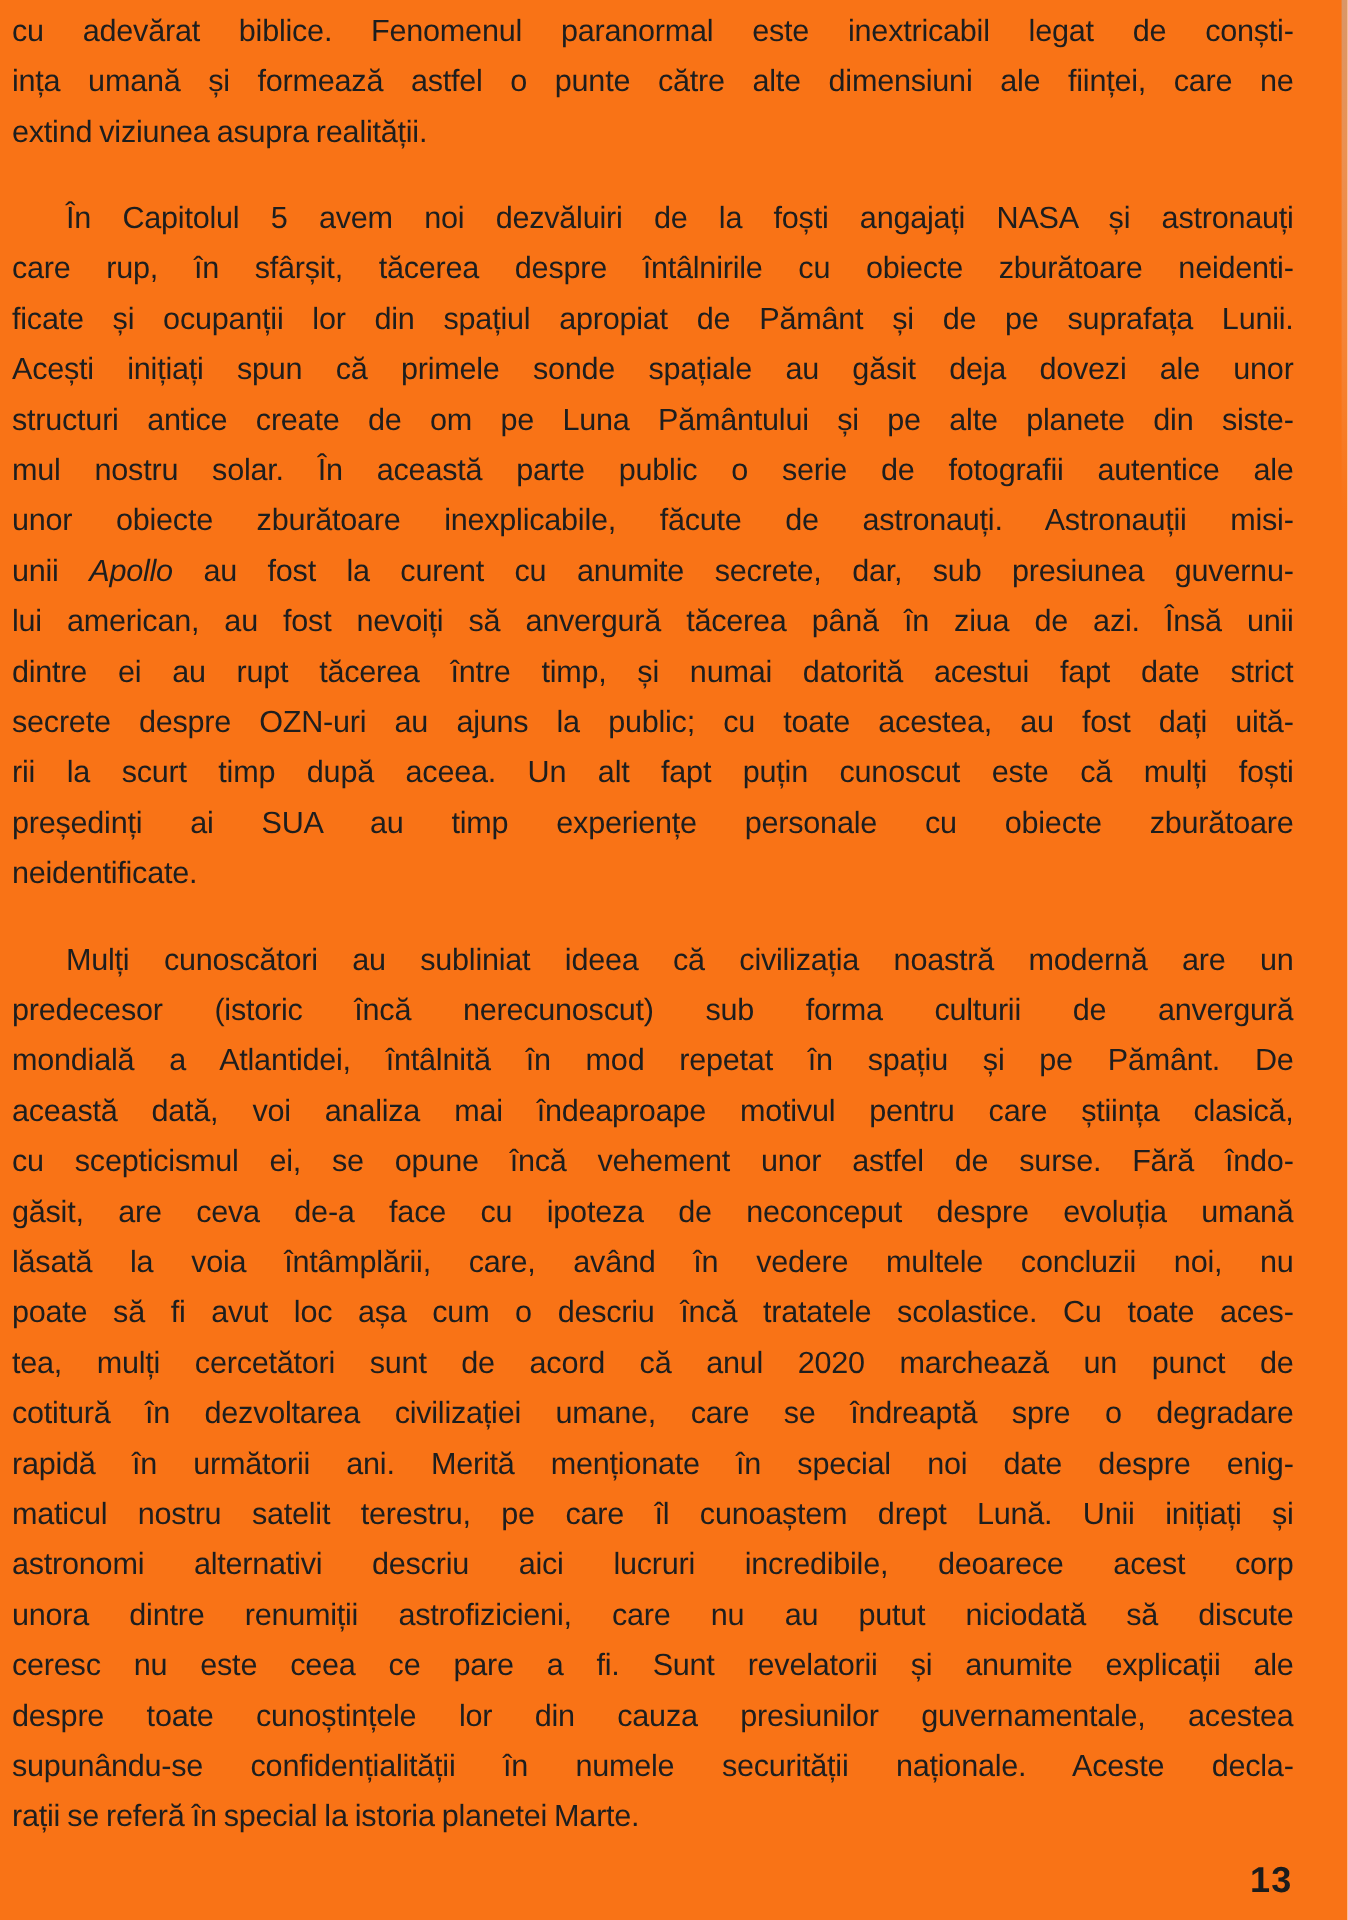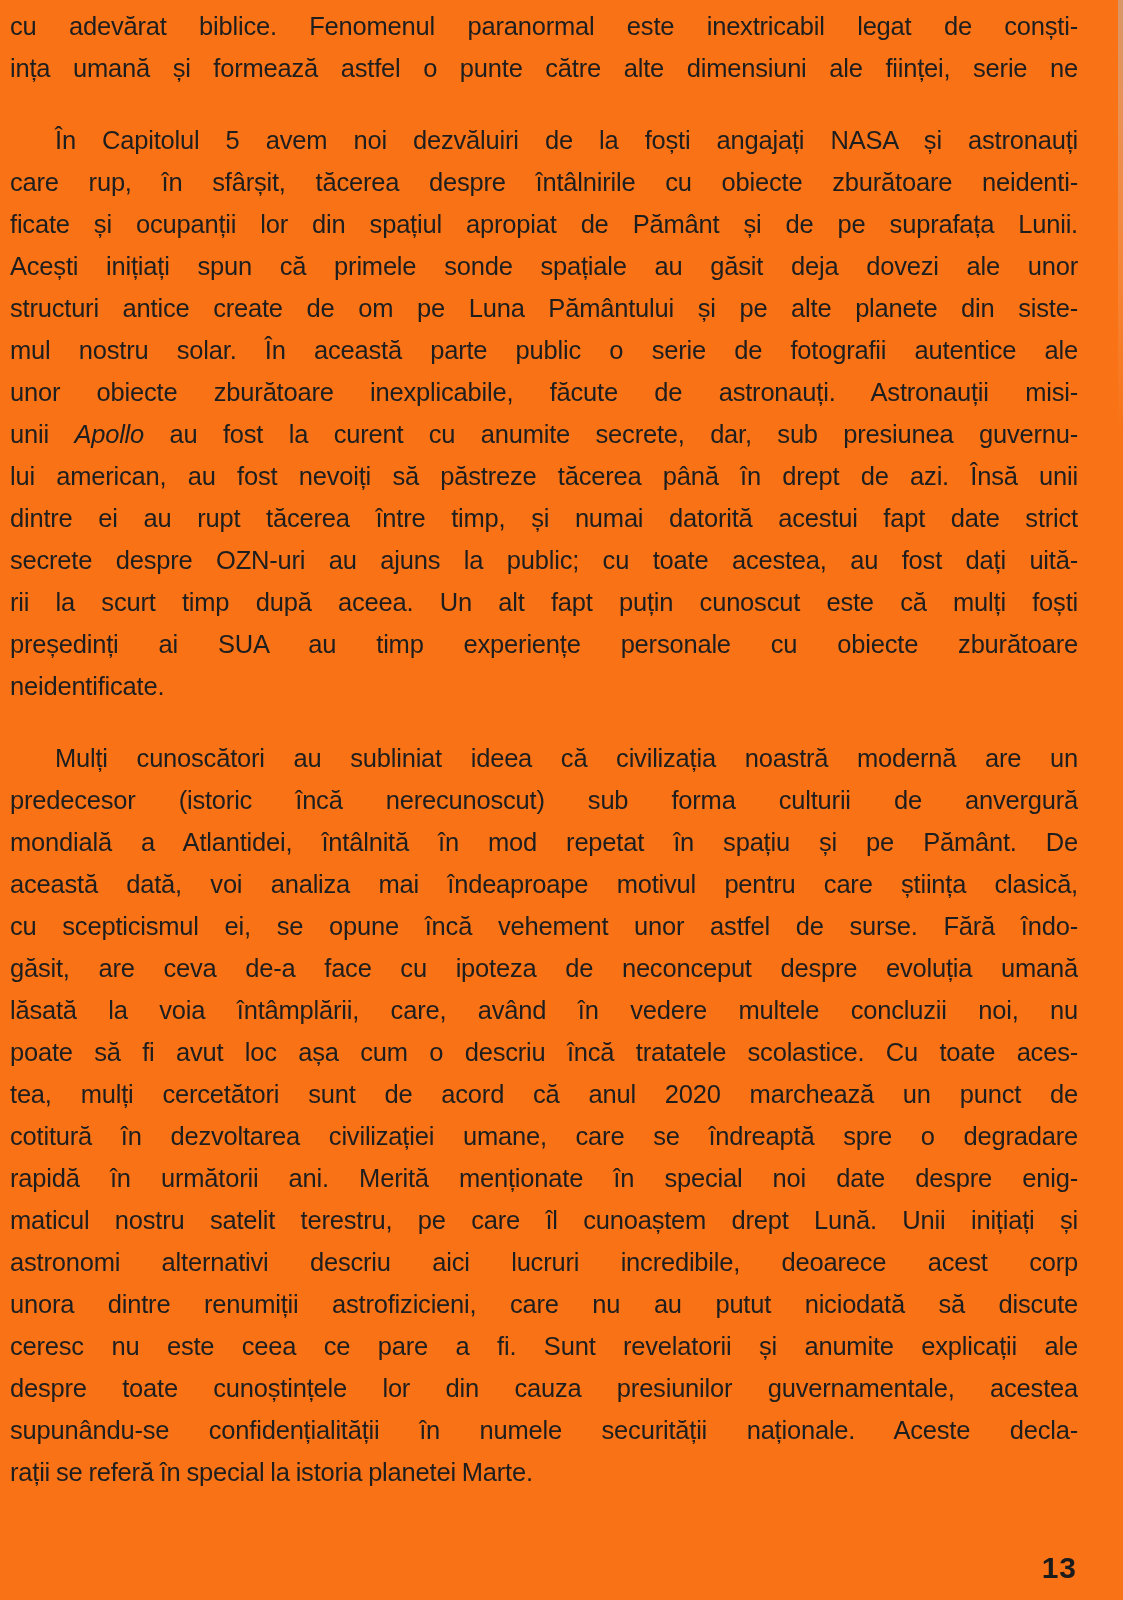--- a/index.html
+++ b/index.html
@@ -66,32 +66,33 @@
     pointer-events: none;
   }
 </style>
 </head>
 <body>
 
 <div class="page">
   <main class="text-block" id="text-container">
       <p class="para">
         <span class="line"><span class="seg">cu adevărat biblice. Fenomenul paranormal este inextricabil legat de conști-</span></span>
-        <span class="line"><span class="seg">ința umană și formează astfel o punte către alte dimensiuni ale ființei, serie ne</span></span>
+        <span class="line"><span class="seg">ința umană și formează astfel o punte către alte dimensiuni ale ființei, care ne</span></span>
+        <span class="line para-end"><span class="seg">extind viziunea asupra realității.</span></span>
       </p>
       <p class="para">
         <span class="line first-indent"><span class="seg">În Capitolul 5 avem noi dezvăluiri de la foști angajați NASA și astronauți</span></span>
         <span class="line"><span class="seg">care rup, în sfârșit, tăcerea despre întâlnirile cu obiecte zburătoare neidenti-</span></span>
         <span class="line"><span class="seg">ficate și ocupanții lor din spațiul apropiat de Pământ și de pe suprafața Lunii.</span></span>
         <span class="line"><span class="seg">Acești inițiați spun că primele sonde spațiale au găsit deja dovezi ale unor</span></span>
         <span class="line"><span class="seg">structuri antice create de om pe Luna Pământului și pe alte planete din siste-</span></span>
         <span class="line"><span class="seg">mul nostru solar. În această parte public o serie de fotografii autentice ale</span></span>
         <span class="line"><span class="seg">unor obiecte zburătoare inexplicabile, făcute de astronauți. Astronauții misi-</span></span>
         <span class="line"><span class="seg">unii </span><span class="seg seg-italic">Apollo</span><span class="seg"> au fost la curent cu anumite secrete, dar, sub presiunea guvernu-</span></span>
-        <span class="line"><span class="seg">lui american, au fost nevoiți să păstreze tăcerea până în drept de azi. Însă unii</span></span>
+        <span class="line"><span class="seg">lui american, au fost nevoiți să anvergură tăcerea până în ziua de azi. Însă unii</span></span>
         <span class="line"><span class="seg">dintre ei au rupt tăcerea între timp, și numai datorită acestui fapt date strict</span></span>
         <span class="line"><span class="seg">secrete despre OZN-uri au ajuns la public; cu toate acestea, au fost dați uită-</span></span>
         <span class="line"><span class="seg">rii la scurt timp după aceea. Un alt fapt puțin cunoscut este că mulți foști</span></span>
         <span class="line"><span class="seg">președinți ai SUA au timp experiențe personale cu obiecte zburătoare</span></span>
         <span class="line para-end"><span class="seg">neidentificate.</span></span>
       </p>
       <p class="para">
         <span class="line first-indent"><span class="seg">Mulți cunoscători au subliniat ideea că civilizația noastră modernă are un</span></span>
         <span class="line"><span class="seg">predecesor (istoric încă nerecunoscut) sub forma culturii de anvergură</span></span>
         <span class="line"><span class="seg">mondială a Atlantidei, întâlnită în mod repetat în spațiu și pe Pământ. De</span></span>

